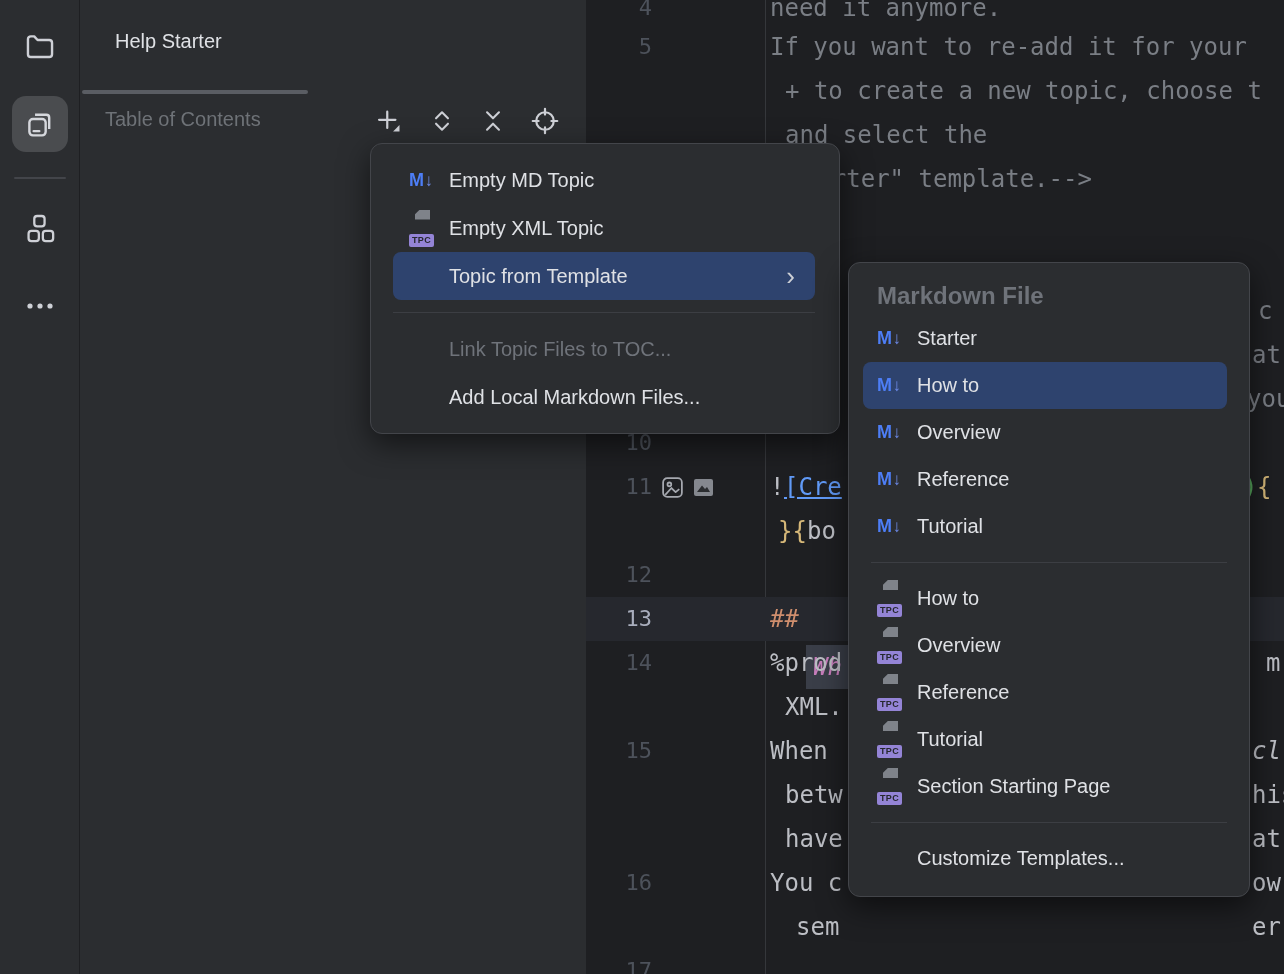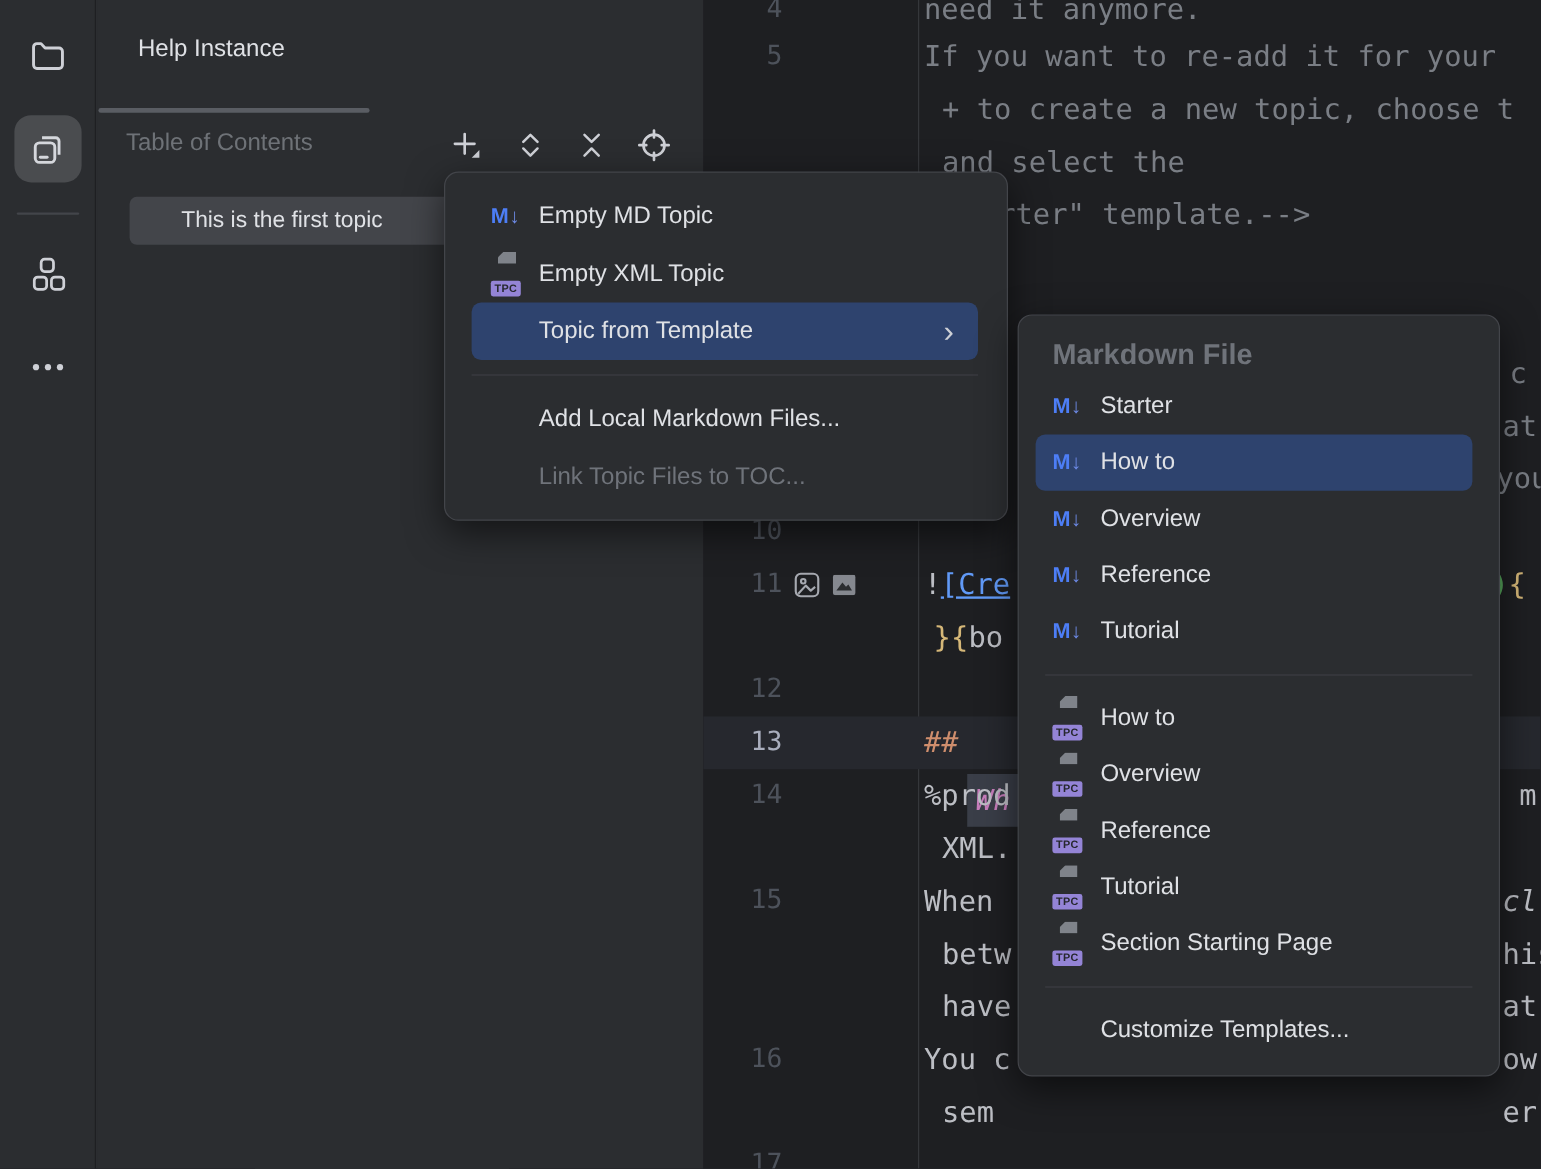--- a/index.html
+++ b/index.html
@@ -104,21 +104,21 @@
         <svg width="34" height="34" viewBox="0 0 34 34" fill="#CED0D6">
           <circle cx="7" cy="17" r="2.6"></circle>
             <circle cx="17" cy="17" r="2.6"></circle>
             <circle cx="27" cy="17" r="2.6"></circle>
         </svg>
       </span>
     </div>
   </div>
 
   <div id="toolwin">
-    <div id="tw-title">Help Instance</div>
+    <div id="tw-title">Help Starter</div>
     <div id="tw-underline"></div>
     <div id="toc-label">Table of Contents</div>
 
     <div class="tb-btn" style="left:293px">
       <span>
         <svg width="28" height="28" viewBox="0 0 24 24" fill="none" stroke="#CED0D6" stroke-width="1.9" stroke-linecap="round">
           <path d="M3.5 11 H17.5 M10.5 4 V18"></path>
           <path d="M15.5 21 L21 21 L21 15.5 Z" fill="#CED0D6" stroke="none"></path>
         </svg>
       </span>
@@ -141,21 +141,20 @@
     </div>
     <div class="tb-btn" style="left:449px">
       <span>
         <svg width="28" height="28" viewBox="0 0 24 24" fill="none" stroke="#CED0D6" stroke-width="1.9" stroke-linecap="round">
           <circle cx="12" cy="12" r="7.5"></circle>
           <path d="M12 1.5 V6.5 M12 17.5 V22.5 M1.5 12 H6.5 M17.5 12 H22.5"></path>
         </svg>
       </span>
     </div>
 
-    <div id="tree-item">This is the first topic</div>
   </div>
 
   <div id="editor">
     <div id="gutter-line"></div>
     <div id="cur-line"></div>
     <div id="rows">
         <div class="erow" style="top: -14px;">
           <div class="enum">4</div>
           <span class="eseg c-comment" style="left: 184px;">need it anymore.</span>
         </div>
@@ -234,21 +233,21 @@
         <div class="erow" style="top: 817px;">
           <span class="eseg c-plain" style="left: 199px;">have</span>
           <span class="eseg c-plain" style="left: 666px;">at</span>
         </div>
         <div class="erow" style="top: 861px;">
           <div class="enum">16</div>
           <span class="eseg c-plain" style="left: 184px;">You c</span>
           <span class="eseg c-plain" style="left: 666px;">ow</span>
         </div>
         <div class="erow" style="top: 905px;">
-          <span class="eseg c-plain" style="left: 199px;">sem</span>
+          <span class="eseg c-plain" style="left: 210px;">sem</span>
           <span class="eseg c-plain" style="left: 666px;">er</span>
         </div>
         <div class="erow" style="top: 949px;">
           <div class="enum">17</div>
         </div>
       </div>
   </div>
 
   <div id="menu1" class="popup">
       <div class="mi">
@@ -268,28 +267,28 @@
           </span>
         </span>
         <span>Empty XML Topic</span>
       </div>
       <div class="mi sel">
         <span class="ic"></span>
         <span>Topic from Template</span>
         <span class="subarrow">›</span>
       </div>
       <div class="msep"></div>
-      <div class="mi">
-        <span class="ic"></span>
-        <span>Add Local Markdown Files...</span>
-      </div>
       <div class="mi dis">
         <span class="ic"></span>
         <span>Link Topic Files to TOC...</span>
       </div>
+      <div class="mi">
+        <span class="ic"></span>
+        <span>Add Local Markdown Files...</span>
+      </div>
     </div>
 
   <div id="menu2" class="popup">
       <div class="mhead">Markdown File</div>
       <div class="mi">
         <span class="ic">
           <span class="mdic">
             <b>M</b>
             <s>↓</s>
           </span>

